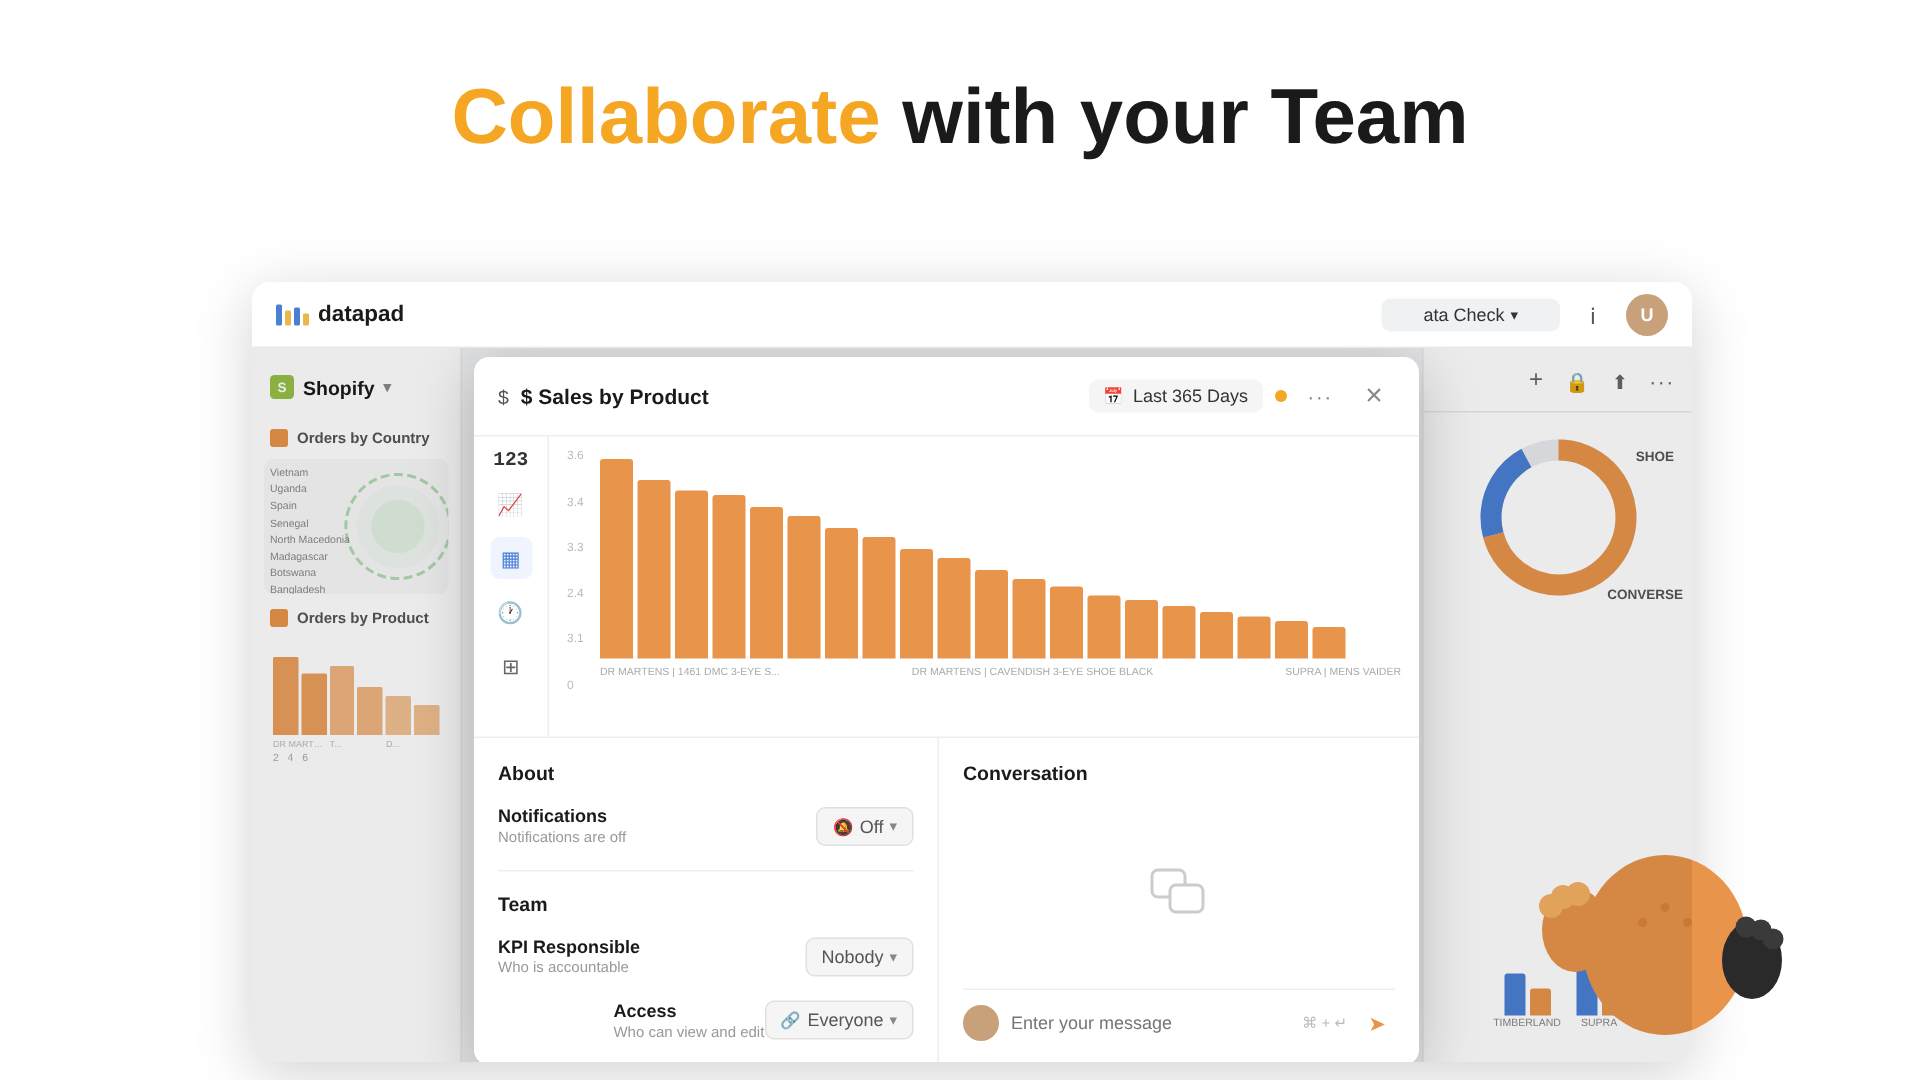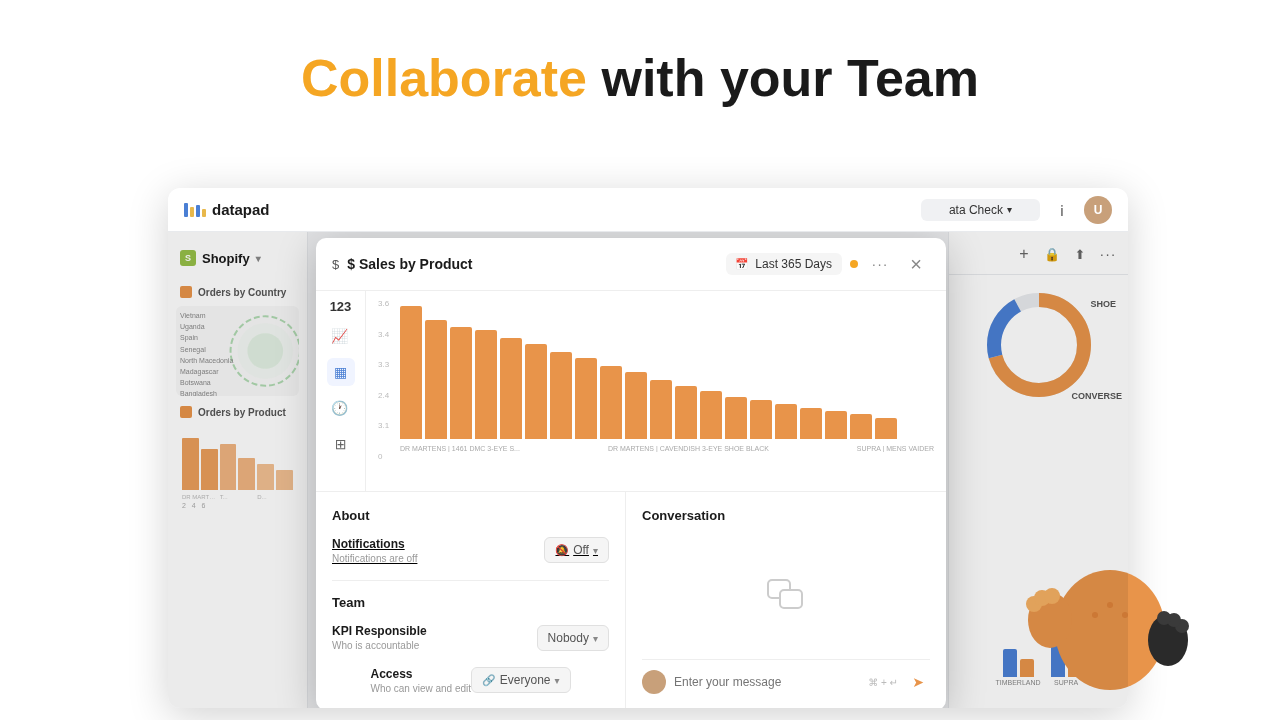--- a/index.html
+++ b/index.html
@@ -162,21 +162,21 @@
           <span>Last 365 Days</span>
         </div>
         <div style="width:8px; height:8px; border-radius:50%; background:#F5A623; flex-shrink:0;"></div>
         <div style="width:28px; height:28px; display:flex; align-items:center; justify-content:center; color:#888; cursor:pointer; font-size:14px; letter-spacing:1px;">···</div>
         <div style="width:28px; height:28px; display:flex; align-items:center; justify-content:center; color:#888; cursor:pointer; font-size:20px; border-radius:50%;">×</div>
       </div>
 
       <div style="display:flex; height:200px;">
 
         <div style="width:50px; display:flex; flex-direction:column; align-items:center; padding:8px 4px; gap:8px; border-right:1px solid #eee;">
-          <span style="font-size:13px; font-weight:700; color:#333;">123</span>
+          <span style="font-size:13px; font-weight:700; color:#333;font-family:Liberation Mono, monospace;">123</span>
           <div style="width:28px; height:28px; display:flex; align-items:center; justify-content:center; border-radius:6px; color:#666; cursor:pointer; font-size:14px;">📈</div>
           <div style="width:28px; height:28px; display:flex; align-items:center; justify-content:center; border-radius:6px; background:#f0f4ff; color:#4A7FD4; cursor:pointer; font-size:14px;">▦</div>
           <div style="width:28px; height:28px; display:flex; align-items:center; justify-content:center; border-radius:6px; color:#666; cursor:pointer; font-size:14px;">🕐</div>
           <div style="width:28px; height:28px; display:flex; align-items:center; justify-content:center; border-radius:6px; color:#666; cursor:pointer; font-size:14px;">⊞</div>
         </div>
 
         <div style="flex:1; position:relative; padding:8px 8px 0;">
 
           <div style="position:absolute; left:12px; top:8px; bottom:30px; display:flex; flex-direction:column; justify-content:space-between; width:20px;">
             <span style="font-size:8px; color:#bbb;">3.6</span>
@@ -221,21 +221,21 @@
             <span style="font-size:7px; color:#aaa; white-space:nowrap; overflow:hidden; max-width:120px; text-overflow:ellipsis;">SUPRA | MENS VAIDER</span>
           </div>
         </div>
       </div>
 
       <div style="display:flex; border-top:1px solid #eee;">
 
         <div style="width:310px; padding:16px; border-right:1px solid #eee;">
           <div style="font-size:13px; font-weight:700; color:#1a1a1a; margin-bottom:14px;">About</div>
 
-          <div style="display:flex; align-items:flex-start; justify-content:space-between; margin-bottom:16px;text-decoration:underline;">
+          <div style="display:flex; align-items:flex-end; justify-content:space-between; margin-bottom:16px;">
             <div style="display:flex; flex-direction:column; gap:2px;">
               <span style="font-size:12px; font-weight:600; color:#1a1a1a;">Notifications</span>
               <span style="font-size:10px; color:#999;">Notifications are off</span>
             </div>
             <div style="display:flex; align-items:center; gap:4px; background:#f5f5f5; border-radius:6px; padding:5px 10px; font-size:12px; color:#555; cursor:pointer; border:1px solid #e0e0e0;">
               <span style="font-size:11px;">🔕</span>
               <span>Off</span>
               <span style="font-size:10px; color:#888;">▾</span>
             </div>
           </div>
@@ -247,21 +247,21 @@
             <div style="display:flex; flex-direction:column; gap:2px;">
               <span style="font-size:12px; font-weight:600; color:#1a1a1a;">KPI Responsible</span>
               <span style="font-size:10px; color:#999;">Who is accountable</span>
             </div>
             <div style="display:flex; align-items:center; gap:4px; background:#f5f5f5; border-radius:6px; padding:5px 10px; font-size:12px; color:#555; cursor:pointer; border:1px solid #e0e0e0;">
               <span>Nobody</span>
               <span style="font-size:10px; color:#888;">▾</span>
             </div>
           </div>
 
-          <div style="display:flex; align-items:flex-start; justify-content:center;">
+          <div style="display:flex; align-items:flex-start; justify-content:flex-end;">
             <div style="display:flex; flex-direction:column; gap:2px;">
               <span style="font-size:12px; font-weight:600; color:#1a1a1a;">Access</span>
               <span style="font-size:10px; color:#999;">Who can view and edit</span>
             </div>
             <div style="display:flex; align-items:center; gap:4px; background:#f5f5f5; border-radius:6px; padding:5px 10px; font-size:12px; color:#555; cursor:pointer; border:1px solid #e0e0e0;">
               <span style="font-size:11px;">🔗</span>
               <span>Everyone</span>
               <span style="font-size:10px; color:#888;">▾</span>
             </div>
           </div>

